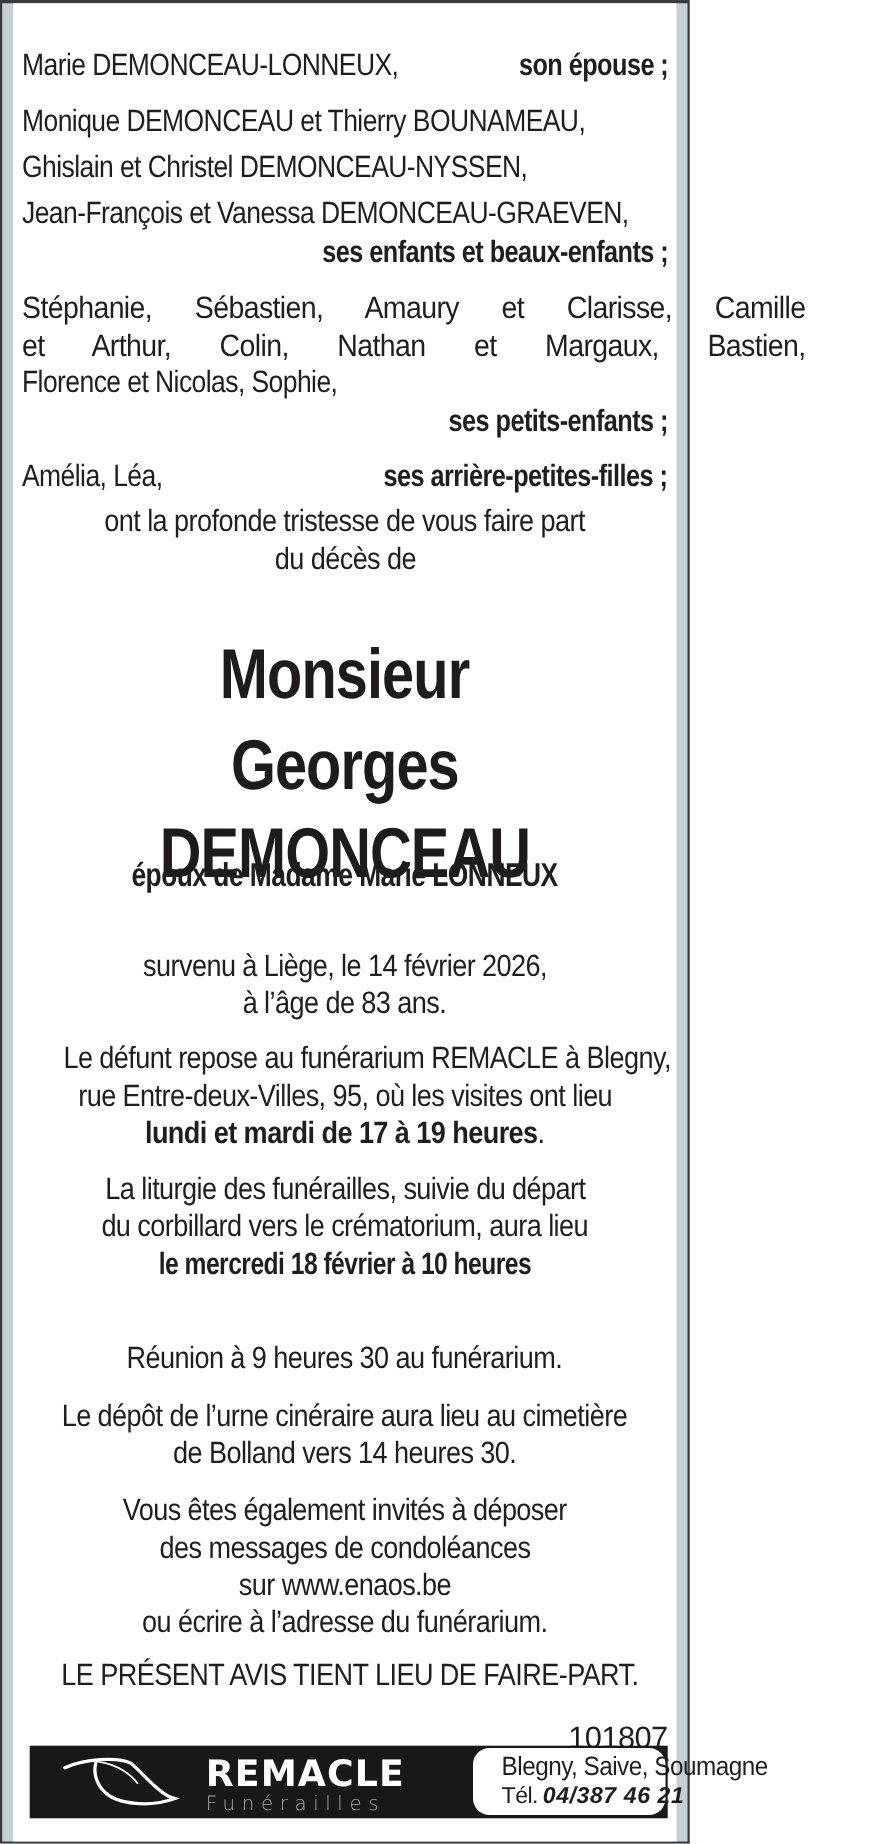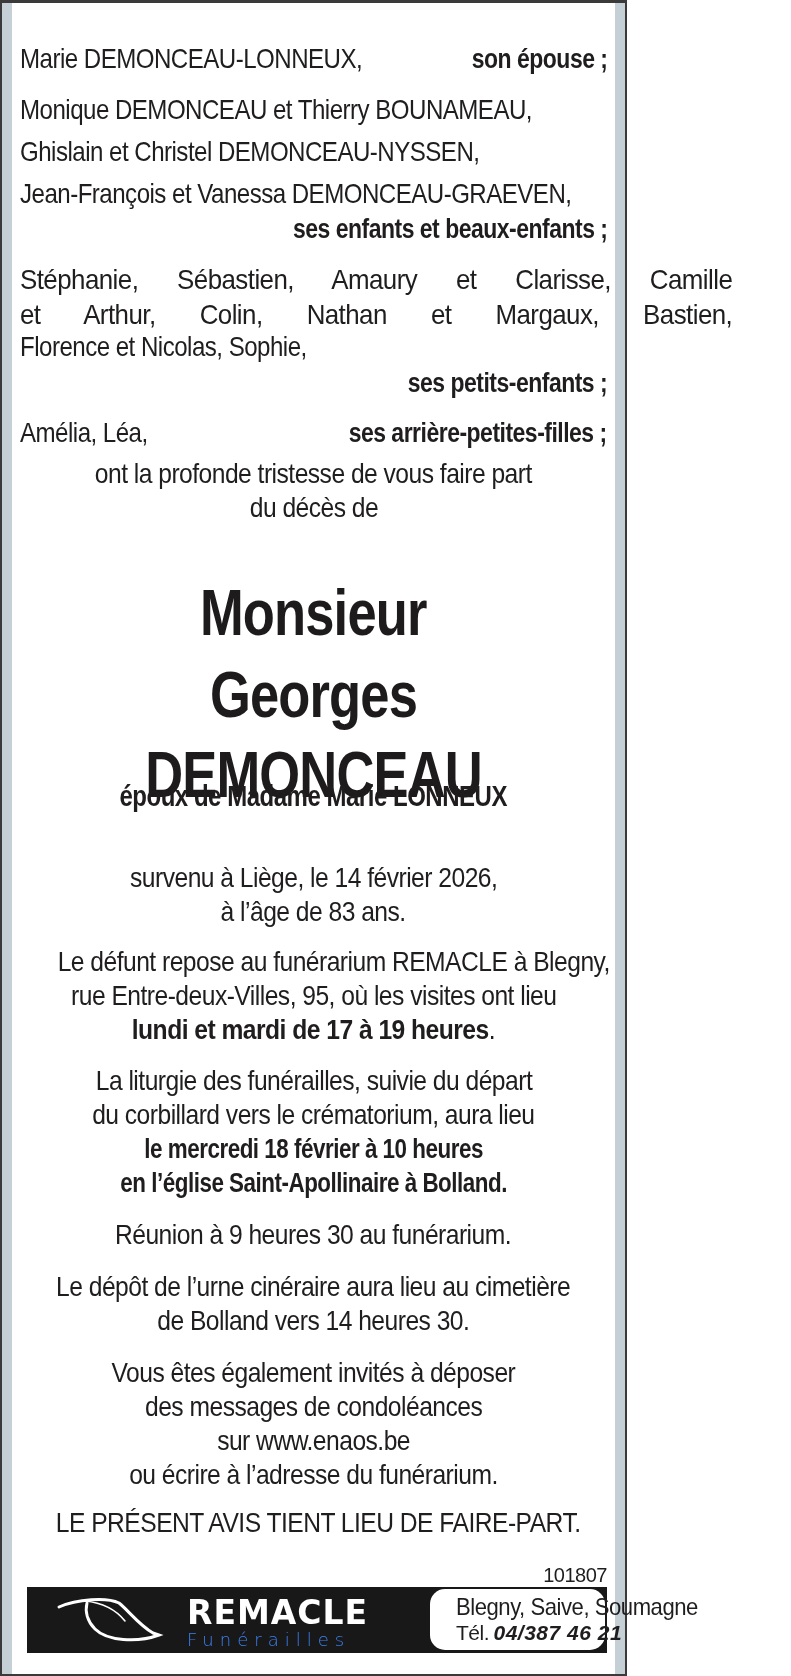--- a/index.html
+++ b/index.html
@@ -20,29 +20,29 @@
   .bold { font-weight: bold; }
   .right { position: absolute; right: 0; font-weight: bold; font-size: 28px; letter-spacing: -0.6px; transform: scaleX(0.82); transform-origin: right top; white-space: nowrap; line-height: 36px; }
   .left { position: absolute; left: 0; font-size: 28px; letter-spacing: -0.6px; transform: scaleX(0.86); transform-origin: left top; white-space: nowrap; line-height: 36px; }
   .justify { position: absolute; left: 0; width: 770px; font-size: 28px; line-height: 33px; text-align: justify; text-align-last: justify; letter-spacing: -0.6px; transform: scaleX(0.925); transform-origin: left top; }
   .center { position: absolute; left: 0; right: 0; text-align: center; font-size: 28px; line-height: 34px; letter-spacing: -0.6px; white-space: nowrap; }
   .center span.inner { display: inline-block; transform: scaleX(0.88); }
   .title { position: absolute; left: 0; right: 0; text-align: center; font-weight: bold; font-size: 64px; line-height: 80px; letter-spacing: -1px; color: #1d1b1c; }
   .title span.inner { display: inline-block; transform: scaleX(0.82); }
   .subtitle { position: absolute; left: 0; right: 0; text-align: center; font-weight: bold; font-size: 30px; line-height: 36px; letter-spacing: -0.6px; }
   .subtitle span.inner { display: inline-block; transform: scaleX(0.8); }
-  .ref { position: absolute; right: 0; top: 1475px; font-size: 20px; letter-spacing: -0.5px; }
+  .ref { position: absolute; right: 0; top: 1475px; font-size: 28px; letter-spacing: -0.5px; }
   .footer {
     position: absolute; left: 7px; right: 0; top: 1584px; height: 66px;
     background: #181818; display: flex;
   }
   .logo-area { width: 366px; position: relative; padding-left: 37px; }
   .leaf { position: absolute; left: 30px; top: 8px; }
   .brand { position: absolute; left: 160px; top: 6px; color: #fff; font-weight: bold; font-size: 33px; letter-spacing: 1px; font-family: "DejaVu Sans", sans-serif; }
-  .brand-sub { position: absolute; left: 160px; top: 42px; color: #3b82f6; font-size: 18px; letter-spacing: 6px; font-family: "DejaVu Sans", sans-serif; font-weight: 300; }
+  .brand-sub { position: absolute; left: 160px; top: 42px; color: #a3a3a3; font-size: 18px; letter-spacing: 6px; font-family: "DejaVu Sans", sans-serif; font-weight: 300; }
   .contact { flex: 1; background: #fff; margin: 2px 2px 3px 0; padding-left: 26px; position: relative; border-radius: 15px; }
   .contact-towns { position: absolute; left: 26px; top: 4px; font-size: 24px; letter-spacing: -0.5px; white-space: nowrap; transform: scaleX(0.92); transform-origin: left top; }
   .contact-tel { position: absolute; left: 26px; top: 32px; white-space: nowrap; }
   .tel-label { font-size: 21px; letter-spacing: -0.5px; }
   .tel-number { font-style: italic; font-weight: bold; font-size: 21px; letter-spacing: 0.5px; }
 </style>
 </head>
 <body>
 
 <div class="frame">
@@ -76,21 +76,20 @@
       <div class="center" style="top:858px;"><span class="inner">survenu à Liège, le 14 février 2026,</span></div>
       <div class="center" style="top:892px;"><span class="inner">à l’âge de 83 ans.</span></div>
 
       <div class="center" style="top:942px;"><span class="inner">Le défunt repose au funérarium REMACLE à Blegny,</span></div>
       <div class="center" style="top:976px;"><span class="inner">rue Entre-deux-Villes, 95, où les visites ont lieu</span></div>
       <div class="center" style="top:1010px;"><span class="inner"><b>lundi et mardi de 17 à 19 heures</b><span>.</span></span></div>
 
       <div class="center" style="top:1061px;"><span class="inner">La liturgie des funérailles, suivie du départ</span></div>
       <div class="center" style="top:1095px;"><span class="inner">du corbillard vers le crématorium, aura lieu</span></div>
       <div class="center bold" style="top:1129px;"><span class="inner" style="transform:scaleX(0.8);">le mercredi 18 février à 10 heures</span></div>
-      <div class="center bold" style="top:1163px;"><span class="inner" style="transform:scaleX(0.8);">en l’église Saint-Apollinaire à Bolland.</span></div>
 
       <div class="center" style="top:1215px;"><span class="inner">Réunion à 9 heures 30 au funérarium.</span></div>
 
       <div class="center" style="top:1267px;"><span class="inner">Le dépôt de l’urne cinéraire aura lieu au cimetière</span></div>
       <div class="center" style="top:1301px;"><span class="inner">de Bolland vers 14 heures 30.</span></div>
 
       <div class="center" style="top:1353px;"><span class="inner">Vous êtes également invités à déposer</span></div>
       <div class="center" style="top:1387px;"><span class="inner">des messages de condoléances</span></div>
       <div class="center" style="top:1421px;"><span class="inner">sur www.enaos.be</span></div>
       <div class="center" style="top:1455px;"><span class="inner">ou écrire à l’adresse du funérarium.</span></div>

